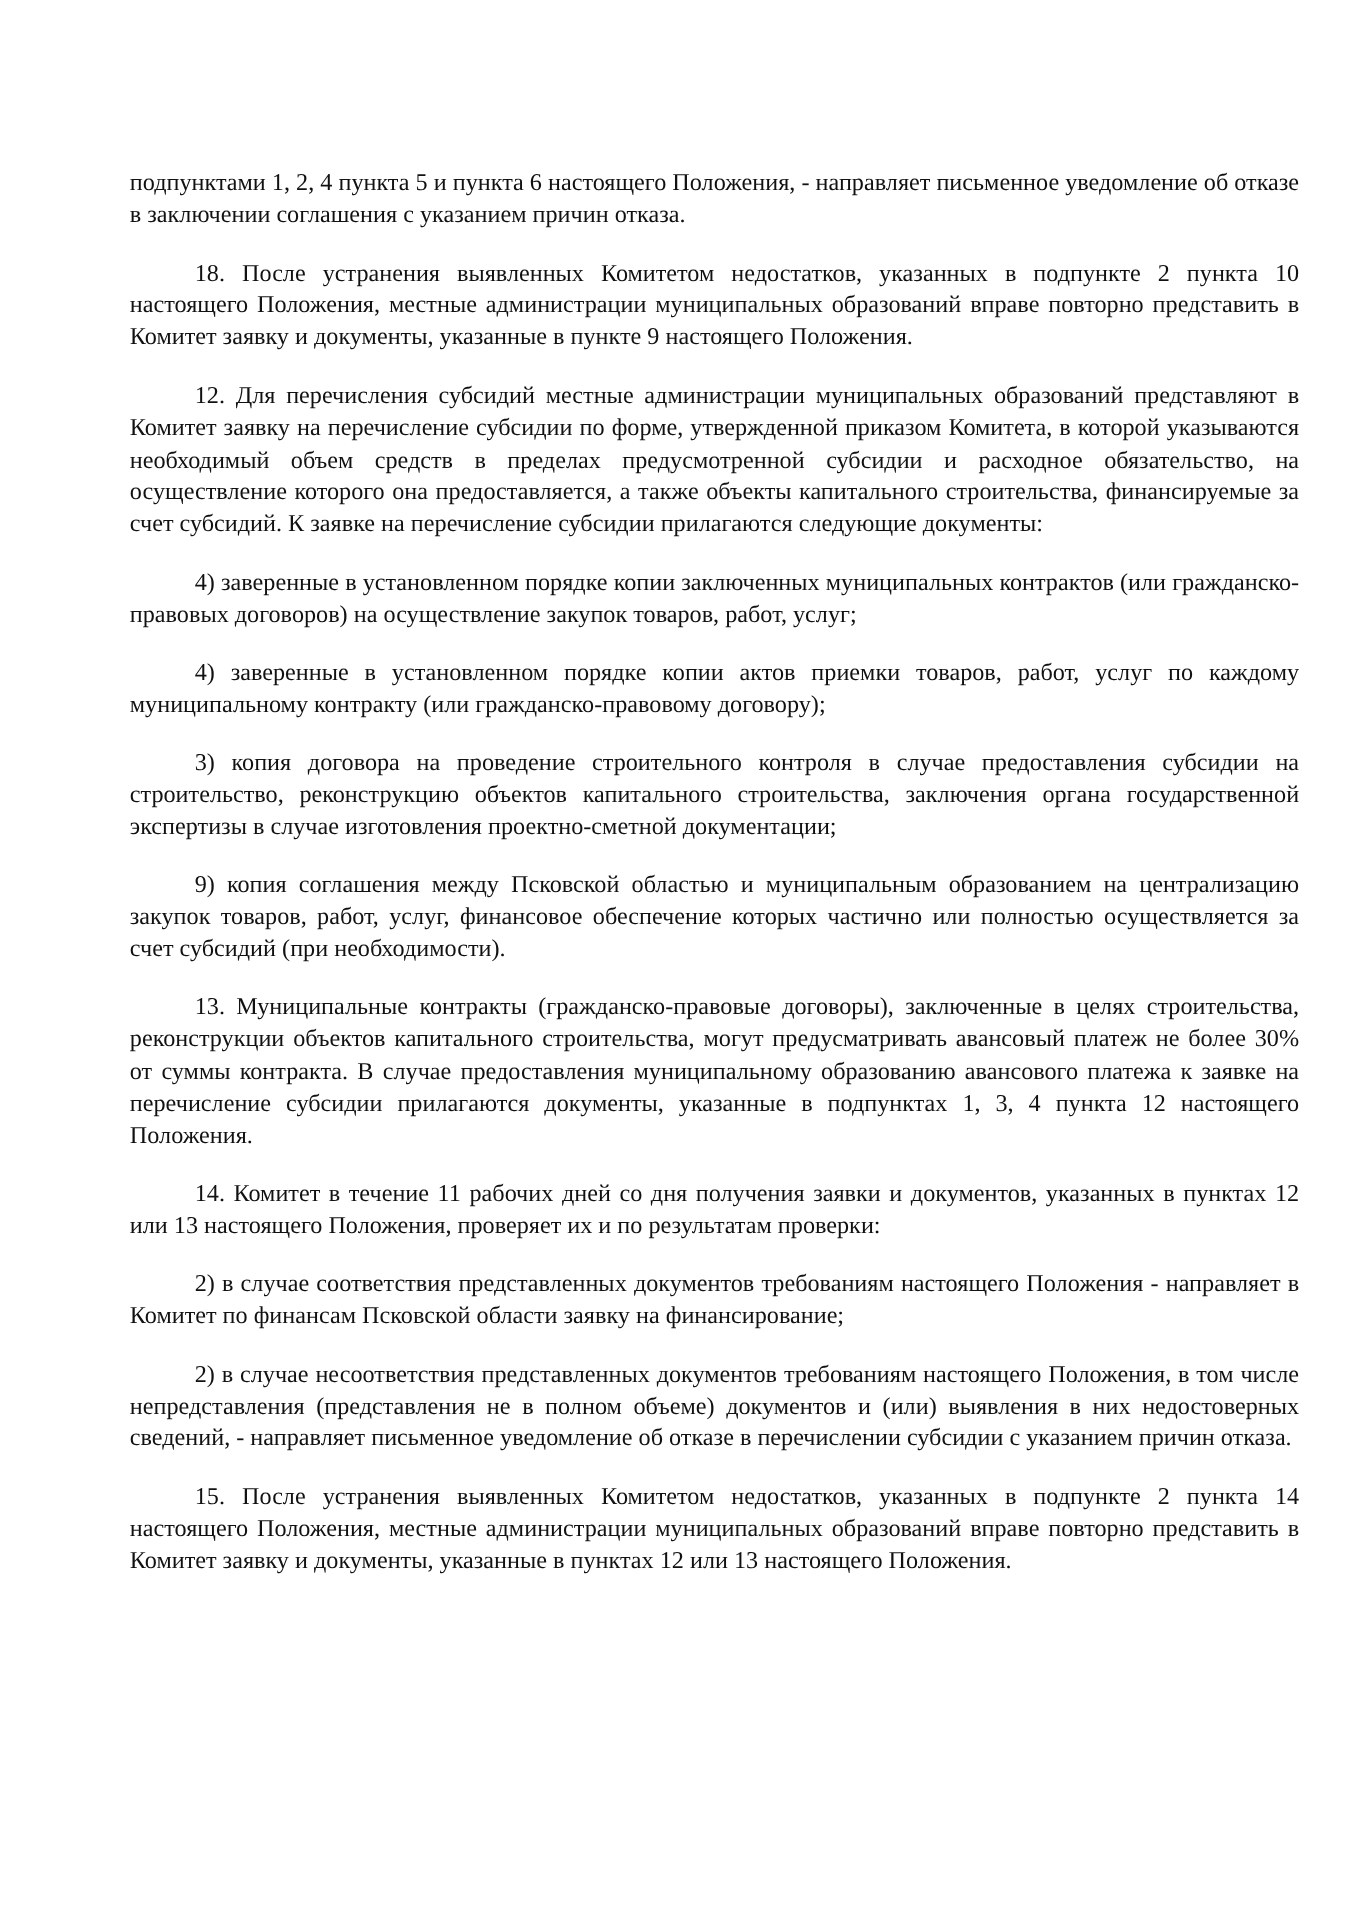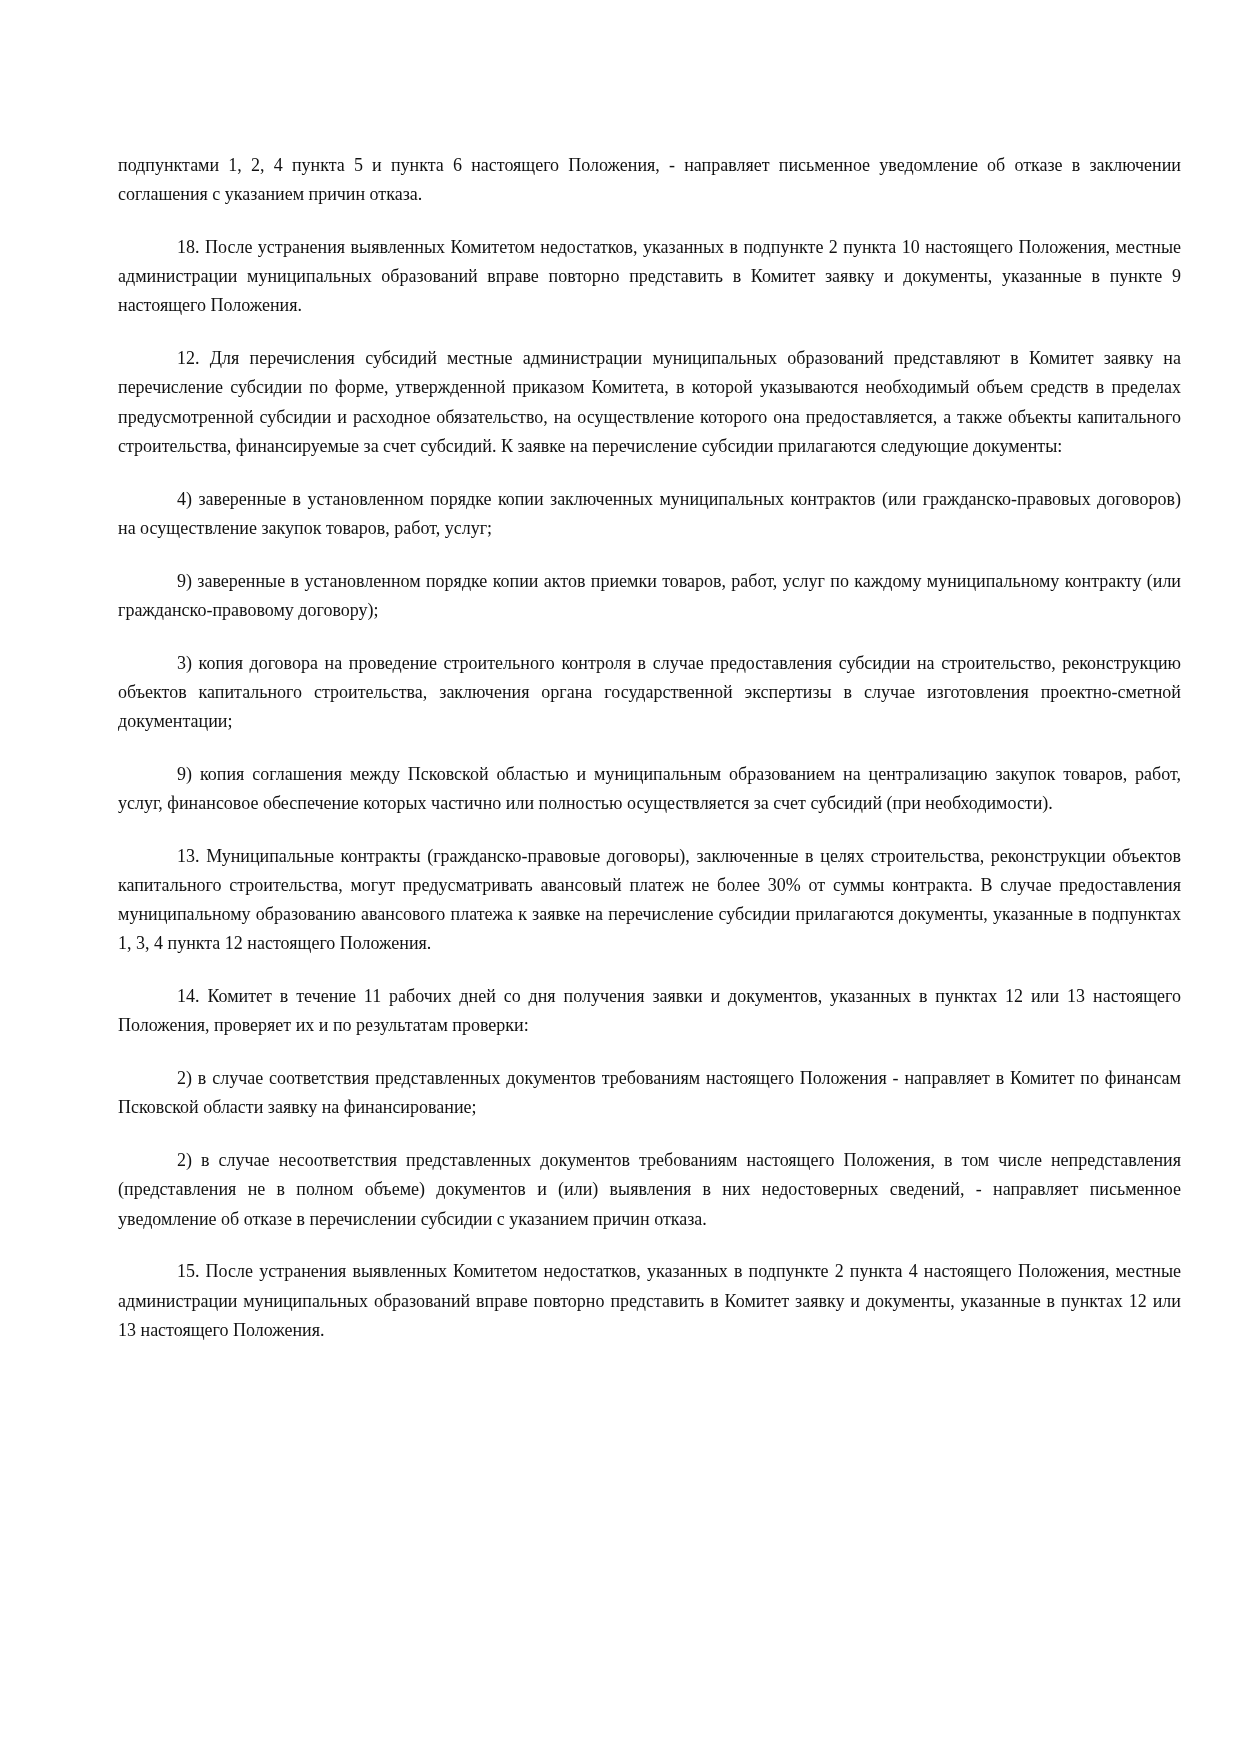--- a/index.html
+++ b/index.html
@@ -12,21 +12,21 @@
       height: 1754px;
       position: relative;
       overflow: hidden;
     }
     .page {
       position: absolute;
       left: 118px;
       top: 151px;
       width: 1063px;
       font-family: "Liberation Serif", "DejaVu Serif", serif;
-      font-size: 18px;
+      font-size: 22px;
       line-height: 29.2px;
       color: #111111;
     }
     .para {
       margin: 0 0 23.6px 0;
       text-align: justify;
       text-indent: 59px;
       hyphens: none;
     }
     .para.no-indent {
@@ -34,21 +34,21 @@
     }
   </style>
 </head>
 <body>
 
 <div class="page">
   <p class="para no-indent">подпунктами 1, 2, 4 пункта 5 и пункта 6 настоящего Положения, - направляет письменное уведомление об отказе в заключении соглашения с указанием причин отказа.</p>
   <p class="para">18. После устранения выявленных Комитетом недостатков, указанных в подпункте 2 пункта 10 настоящего Положения, местные администрации муниципальных образований вправе повторно представить в Комитет заявку и документы, указанные в пункте 9 настоящего Положения.</p>
   <p class="para">12. Для перечисления субсидий местные администрации муниципальных образований представляют в Комитет заявку на перечисление субсидии по форме, утвержденной приказом Комитета, в которой указываются необходимый объем средств в пределах предусмотренной субсидии и расходное обязательство, на осуществление которого она предоставляется, а также объекты капитального строительства, финансируемые за счет субсидий. К заявке на перечисление субсидии прилагаются следующие документы:</p>
   <p class="para">4) заверенные в установленном порядке копии заключенных муниципальных контрактов (или гражданско-правовых договоров) на осуществление закупок товаров, работ, услуг;</p>
-  <p class="para">9) заверенные в установленном порядке копии актов приемки товаров, работ, услуг по каждому муниципальному контракту (или гражданско-правовому договору);</p>
+  <p class="para">4) заверенные в установленном порядке копии актов приемки товаров, работ, услуг по каждому муниципальному контракту (или гражданско-правовому договору);</p>
   <p class="para">3) копия договора на проведение строительного контроля в случае предоставления субсидии на строительство, реконструкцию объектов капитального строительства, заключения органа государственной экспертизы в случае изготовления проектно-сметной документации;</p>
   <p class="para">9) копия соглашения между Псковской областью и муниципальным образованием на централизацию закупок товаров, работ, услуг, финансовое обеспечение которых частично или полностью осуществляется за счет субсидий (при необходимости).</p>
   <p class="para">13. Муниципальные контракты (гражданско-правовые договоры), заключенные в целях строительства, реконструкции объектов капитального строительства, могут предусматривать авансовый платеж не более 30% от суммы контракта. В случае предоставления муниципальному образованию авансового платежа к заявке на перечисление субсидии прилагаются документы, указанные в подпунктах 1, 3, 4 пункта 12 настоящего Положения.</p>
   <p class="para">14. Комитет в течение 11 рабочих дней со дня получения заявки и документов, указанных в пунктах 12 или 13 настоящего Положения, проверяет их и по результатам проверки:</p>
   <p class="para">2) в случае соответствия представленных документов требованиям настоящего Положения - направляет в Комитет по финансам Псковской области заявку на финансирование;</p>
   <p class="para">2) в случае несоответствия представленных документов требованиям настоящего Положения, в том числе непредставления (представления не в полном объеме) документов и (или) выявления в них недостоверных сведений, - направляет письменное уведомление об отказе в перечислении субсидии с указанием причин отказа.</p>
-  <p class="para">15. После устранения выявленных Комитетом недостатков, указанных в подпункте 2 пункта 4 настоящего Положения, местные администрации муниципальных образований вправе повторно представить в Комитет заявку и документы, указанные в пунктах 12 или 13 настоящего Положения.</p>
+  <p class="para">15. После устранения выявленных Комитетом недостатков, указанных в подпункте 2 пункта 14 настоящего Положения, местные администрации муниципальных образований вправе повторно представить в Комитет заявку и документы, указанные в пунктах 12 или 13 настоящего Положения.</p>
 </div>
 
 </body></html>

